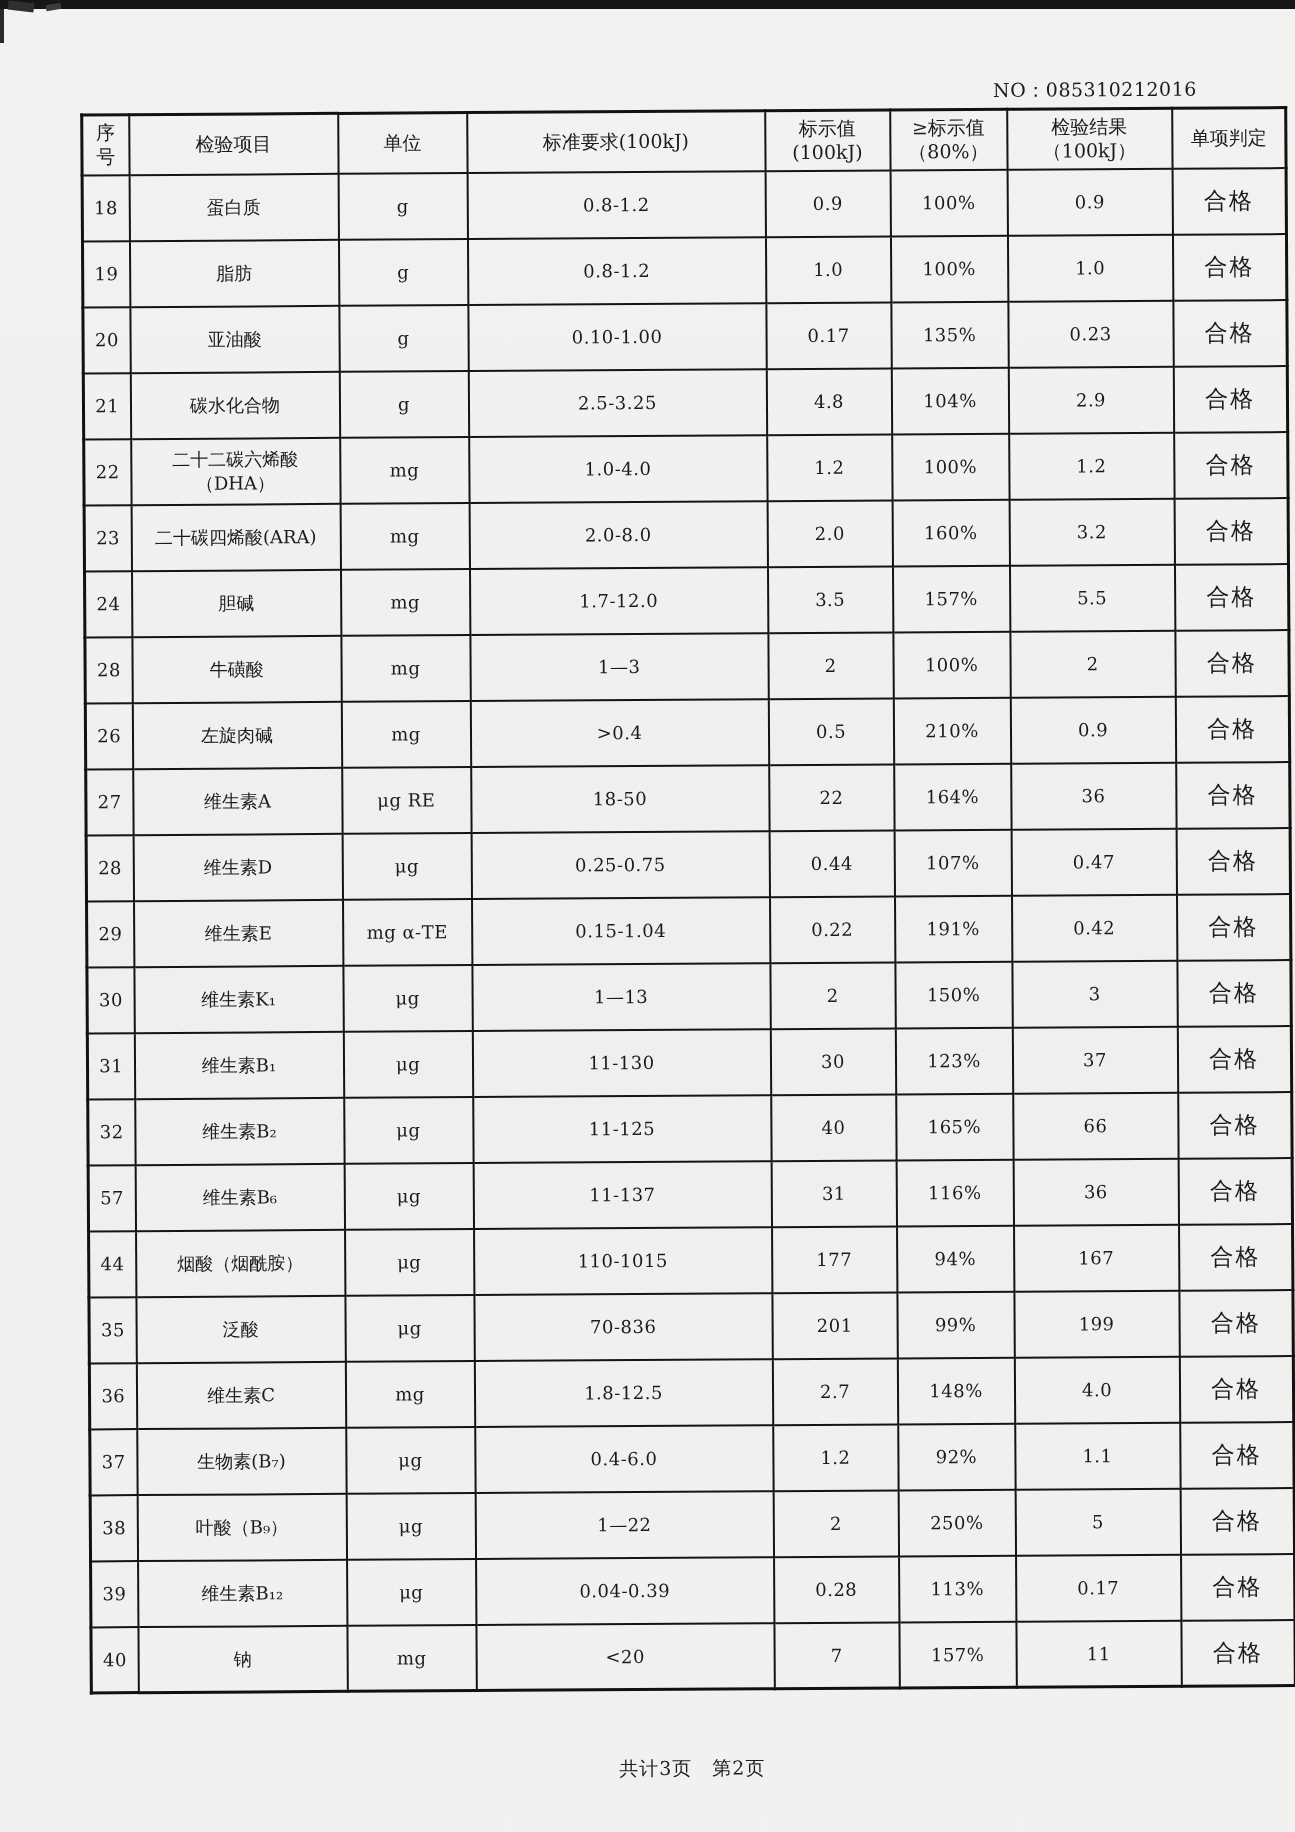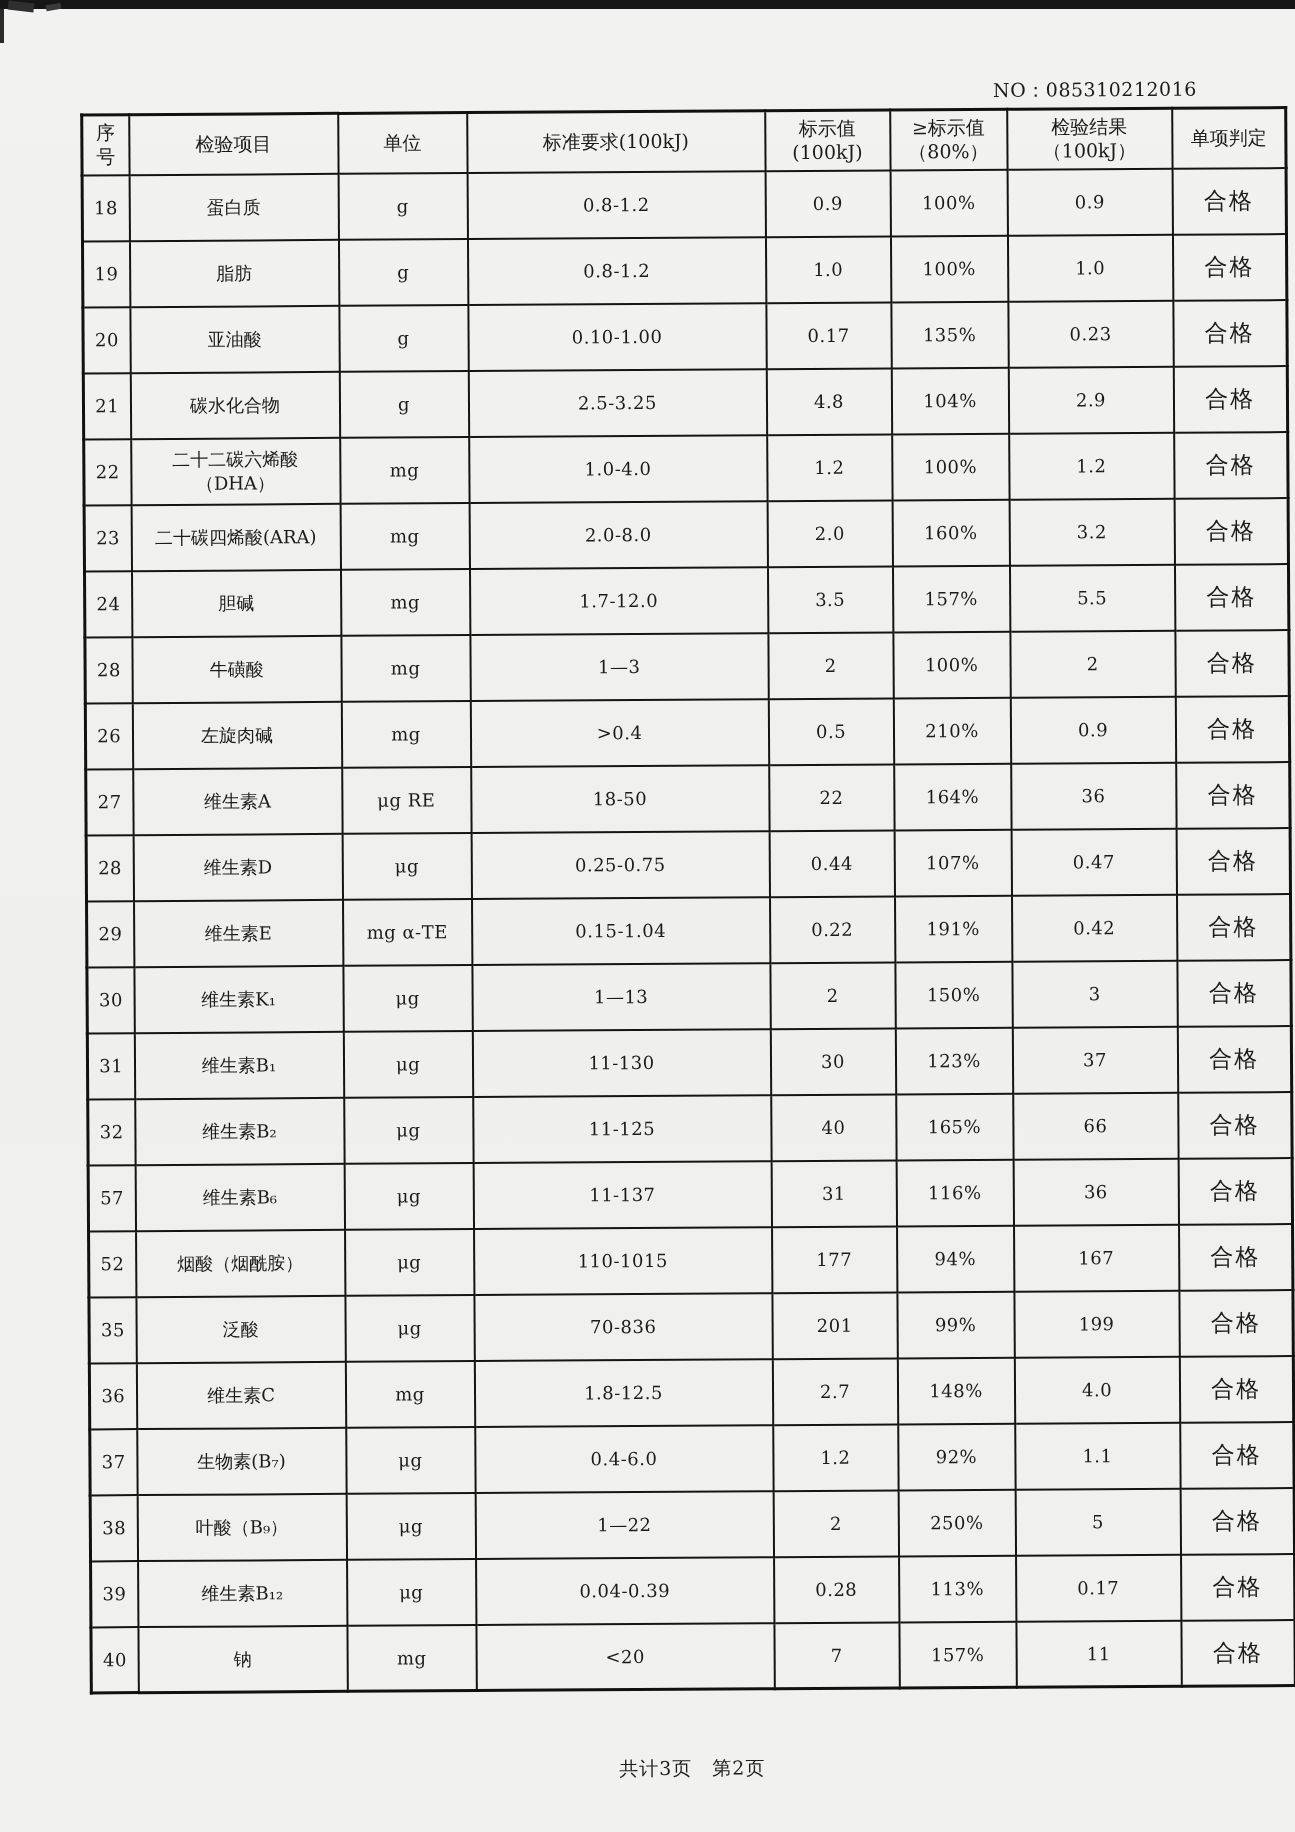--- a/index.html
+++ b/index.html
@@ -296,21 +296,21 @@
     <td class="c-no">57</td>
     <td class="c-item">维生素B₆</td>
     <td class="c-unit">μg</td>
     <td class="c-std">11-137</td>
     <td class="c-label">31</td>
     <td class="c-ratio">116%</td>
     <td class="c-result">36</td>
     <td class="c-verdict">合格</td>
   </tr>
           <tr>
-    <td class="c-no">52</td>
+    <td class="c-no">44</td>
     <td class="c-item">烟酸（烟酰胺）</td>
     <td class="c-unit">μg</td>
     <td class="c-std">110-1015</td>
     <td class="c-label">177</td>
     <td class="c-ratio">94%</td>
     <td class="c-result">167</td>
     <td class="c-verdict">合格</td>
   </tr>
           <tr>
     <td class="c-no">35</td>

